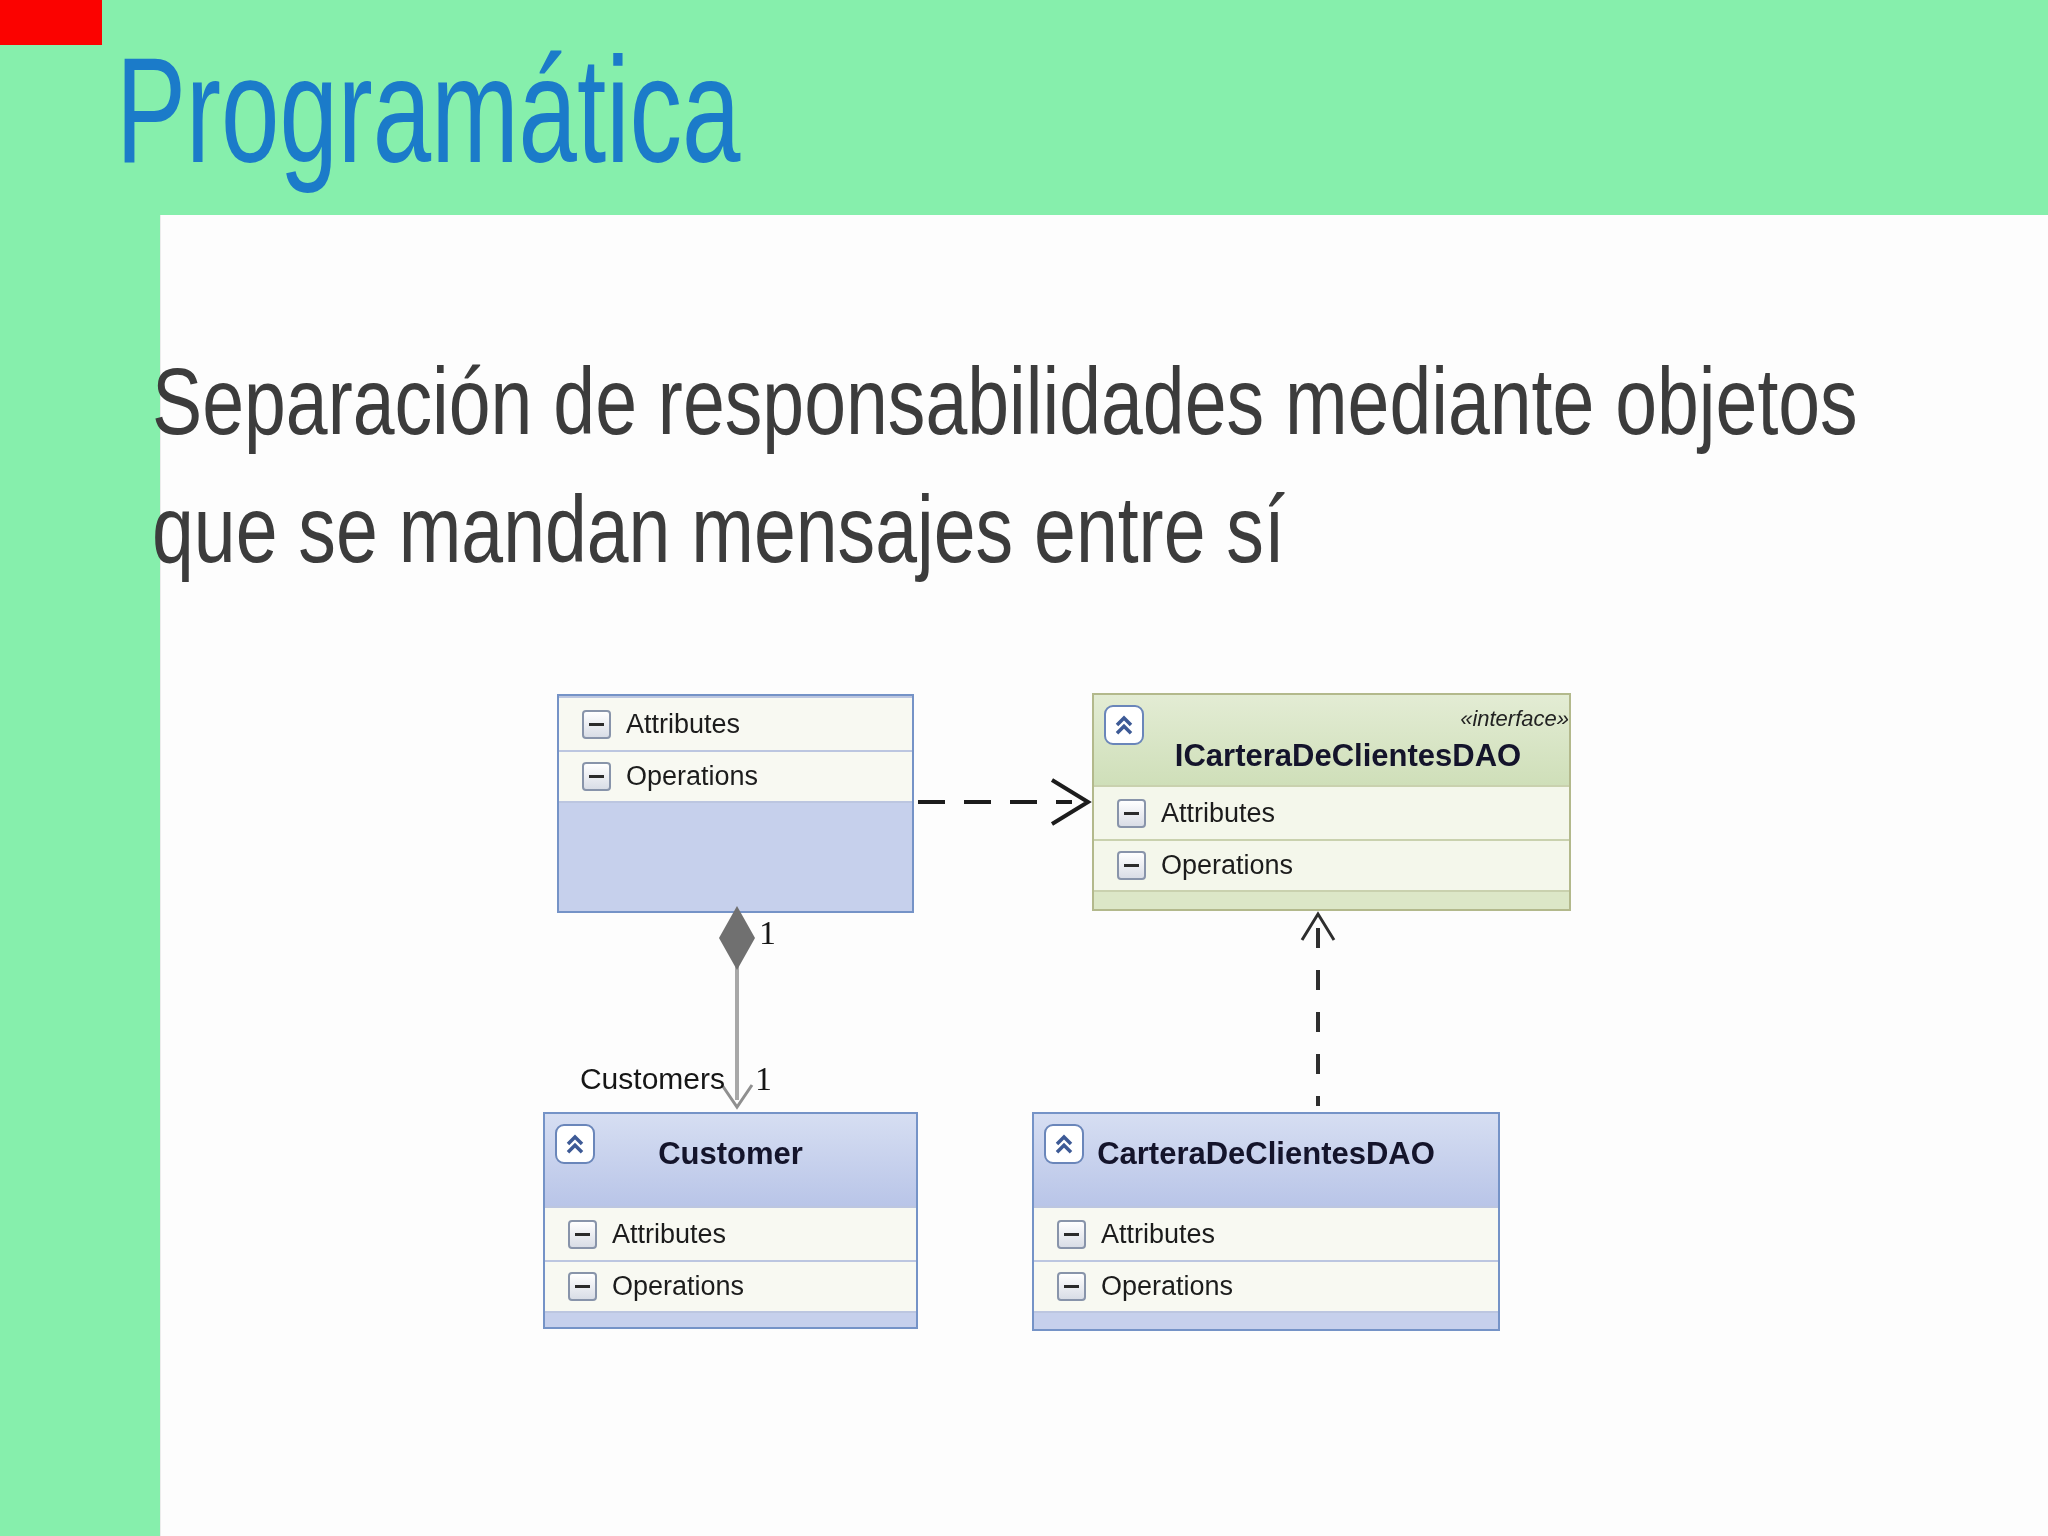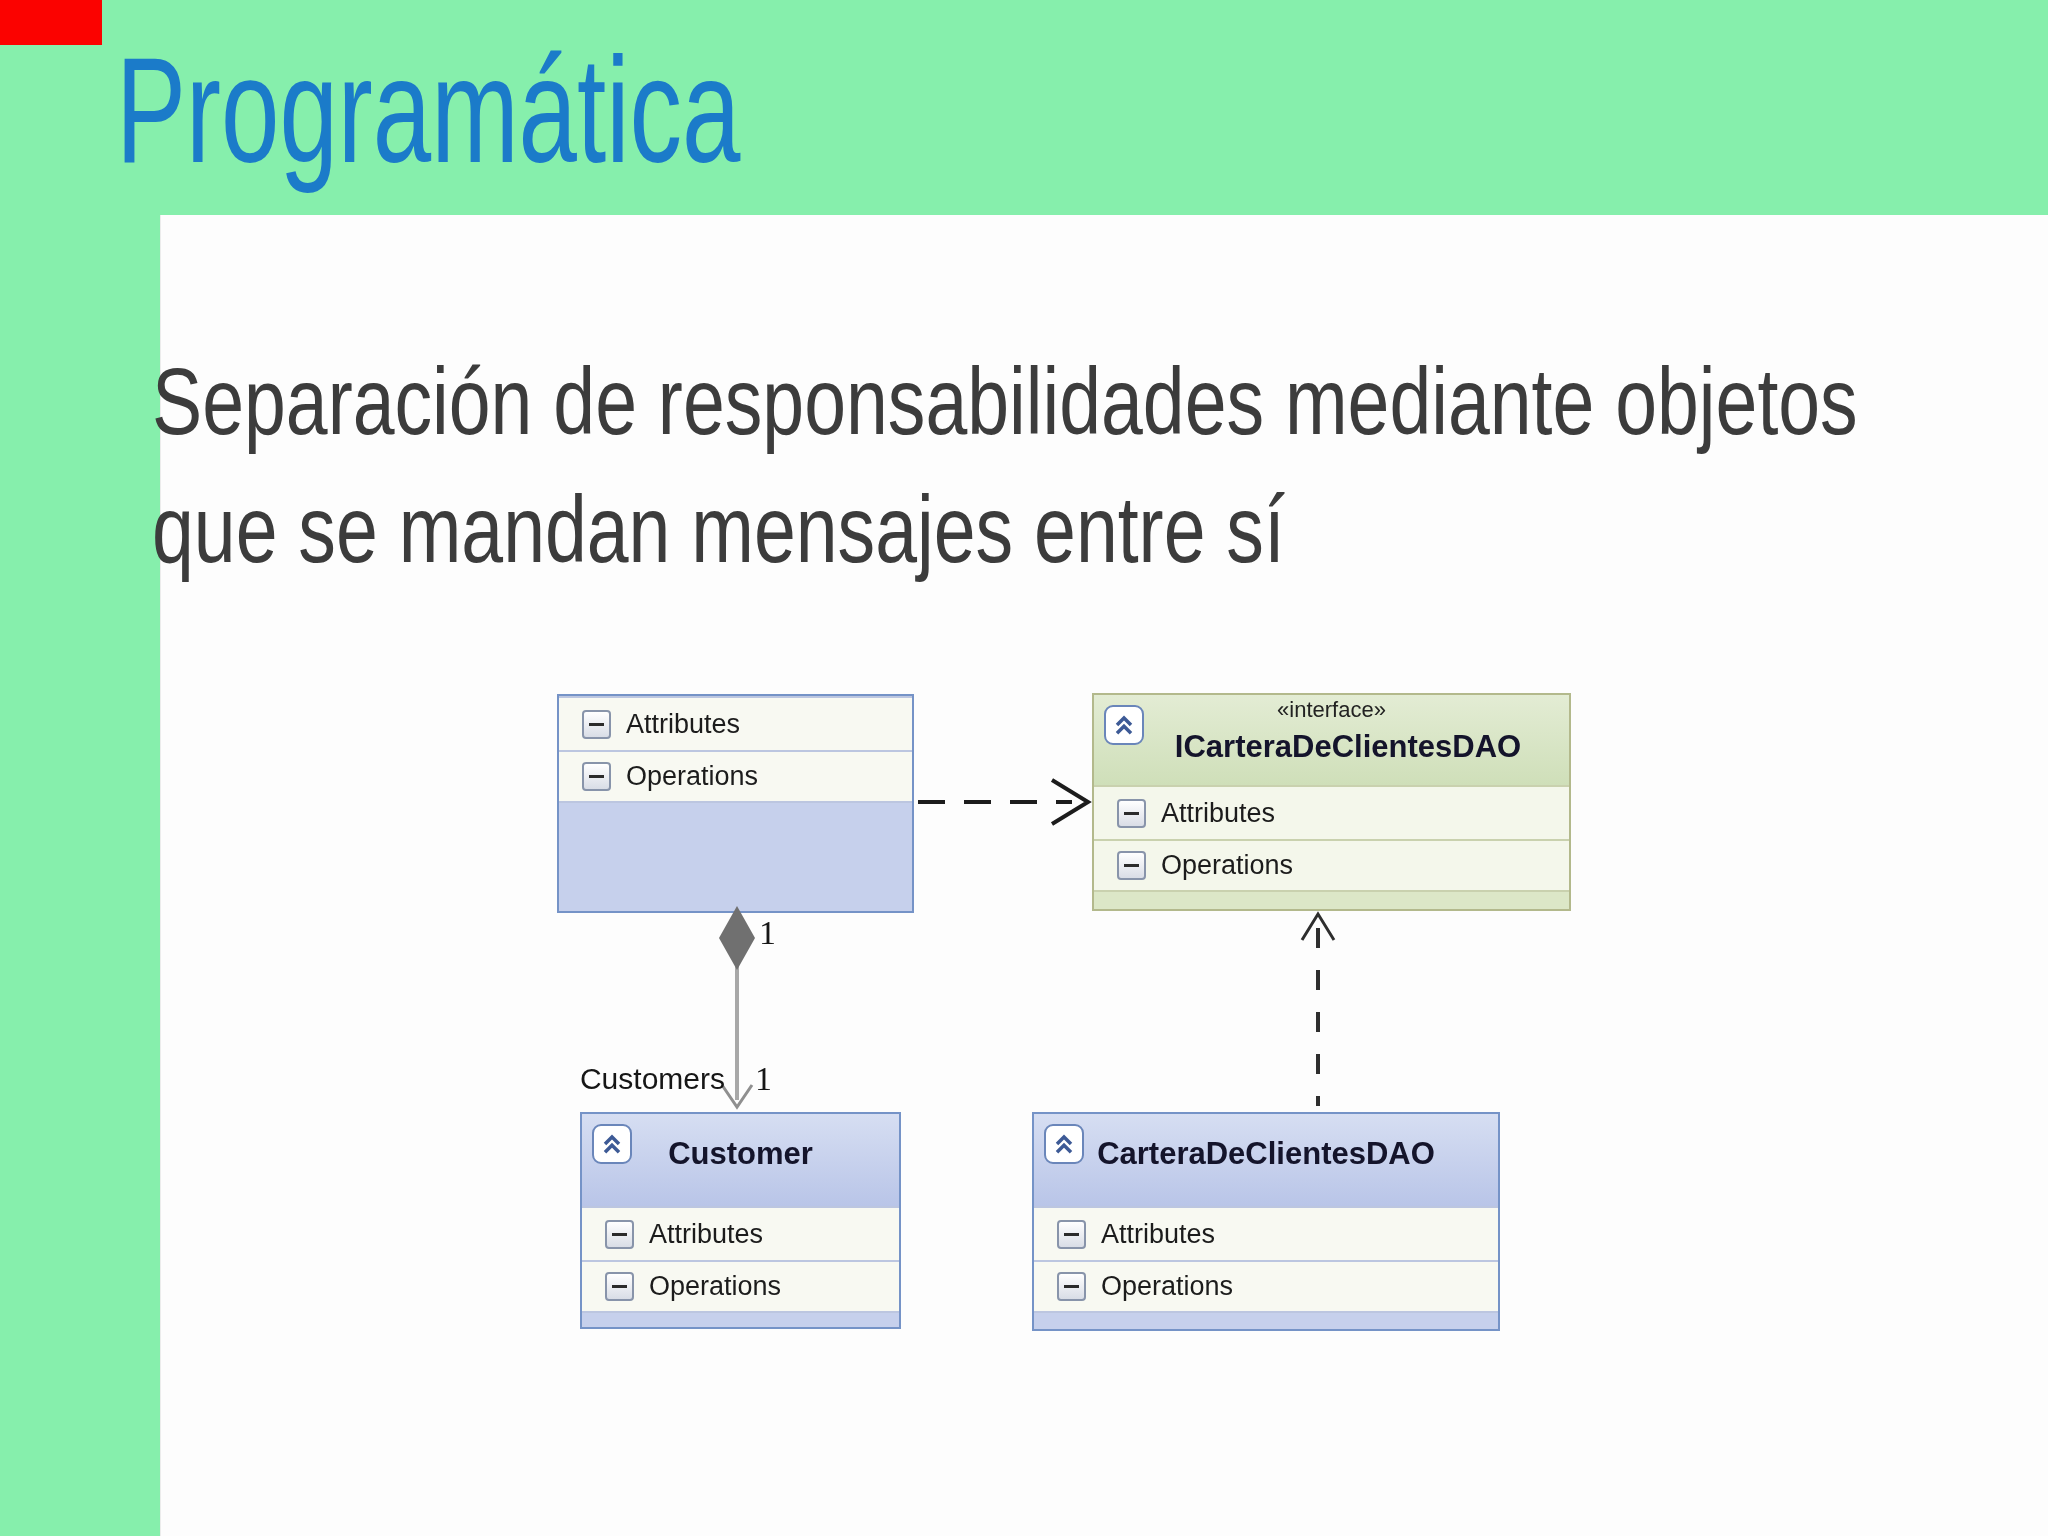--- a/index.html
+++ b/index.html
@@ -30,21 +30,21 @@
 
   .uml-header{position:relative;flex:0 0 92px;}
   .uml-box.green .uml-header{flex-basis:90px;}
   .uml-box.blue .uml-header{background:linear-gradient(#d6def2,#b9c5e8);}
   .uml-box.green .uml-header{background:linear-gradient(#e3ecd4,#cfdfb9);}
 
   .uml-title{
     text-align:center;font-weight:bold;font-size:31px;color:#14142b;
     padding-top:22px;letter-spacing:0px;
   }
-  .uml-stereotype{text-align:center;font-size:22px;color:#222;padding-top:2px;}
+  .uml-stereotype{text-align:right;font-size:22px;color:#222;padding-top:11px;font-style:italic;}
   .uml-box.green .uml-title{padding-top:6px;margin-left:33px;}
 
   .collapse-icon{
     position:absolute;left:10px;top:10px;width:40px;height:40px;box-sizing:border-box;
     background:#ffffff;border:2px solid#6a86ba;border-radius:9px;
     display:flex;align-items:center;justify-content:center;
   }
   .uml-row{
     flex:0 0 52px;display:flex;align-items:center;gap:15px;padding-left:23px;
     font-size:27px;color:#1c1c1c;
@@ -112,21 +112,21 @@
       <span class="minus-icon"></span>
       <span>Attributes</span>
     </div>
     <div class="uml-row op">
       <span class="minus-icon"></span>
       <span>Operations</span>
     </div>
     <div class="uml-strip"></div>
   </div>
 
-  <div class="uml-box blue" style="left:580px;top:1112px;width:321px;height:217px">
+  <div class="uml-box blue" style="left:543px;top:1112px;width:375px;height:217px">
     <div class="uml-header">
       <span class="collapse-icon">
         <svg width="28" height="28" viewBox="0 0 24 24" fill="none" stroke="#3d5a96" stroke-width="3">
           <path d="M6 12 L12 6 L18 12"></path>
             <path d="M6 19 L12 13 L18 19"></path>
         </svg>
       </span>
       <div class="uml-title">Customer</div>
     </div>
     <div class="uml-row">

